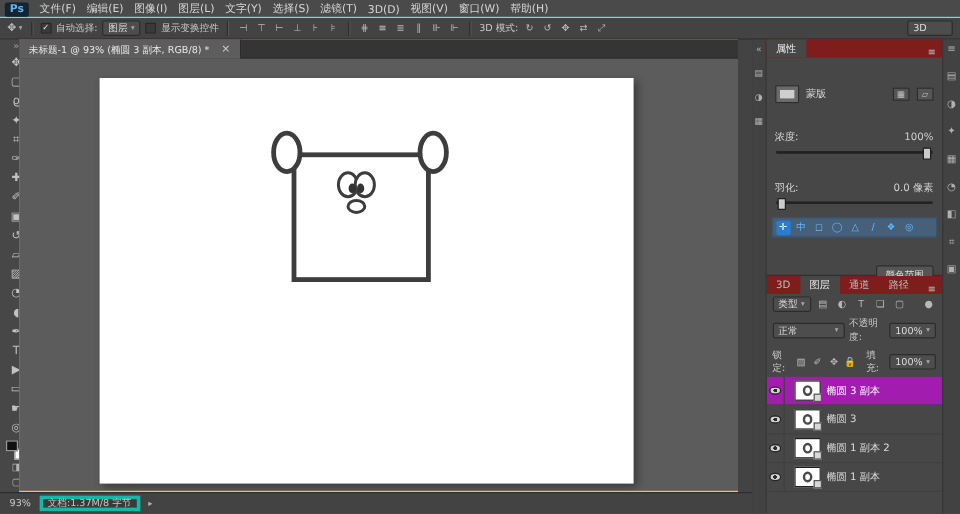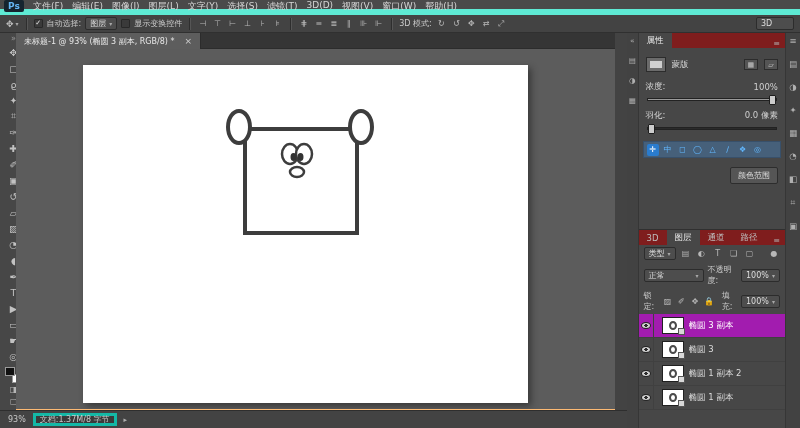--- a/index.html
+++ b/index.html
@@ -1,21 +1,21 @@
 <!DOCTYPE html>
 <html><head>
 <meta charset="utf-8">
 <style>
   html,body{margin:0;padding:0}
   body{width:800px;height:428px;position:relative;overflow:hidden;background:#434343;
        font-family:"DejaVu Sans","Liberation Sans",sans-serif;-webkit-font-smoothing:antialiased;}
   *{box-sizing:border-box}
   
   #menu-bar{position:absolute;left:0;top:0;width:800px;height:15px;background:#4a4a4a;
-            border-bottom:6px solid #5eead4;display:flex;align-items:flex-start;gap:9px;
+            border-bottom:1px solid #5eead4;display:flex;align-items:flex-end;gap:9px;
             padding-left:4px;font-size:9px;color:#d6d6d6;white-space:nowrap}
   .ps-logo{width:20px;height:12px;background:#15242f;color:#64b5f2;font-weight:bold;font-size:9px;
            display:flex;align-items:center;justify-content:center;border-radius:2px;flex:none}
   .mitem{cursor:default}
   
   #options-bar{position:absolute;left:0;top:15px;width:800px;height:18px;background:#434343;
                border-bottom:1px solid #303030;display:flex;align-items:center;gap:4px;
                padding:0 6px;font-size:8px;color:#c9c9c9;white-space:nowrap}
   .sep{width:1px;height:12px;background:#2e2e2e;box-shadow:1px 0 0 #565656;margin:0 3px;flex:none}
   .chk{width:9px;height:9px;background:#3a3a3a;border:1px solid #282828;border-radius:1px;
@@ -59,21 +59,21 @@
   .dock-strip{width:13px;background:#424242;border-right:1px solid #363636;display:flex;
               flex-direction:column;align-items:center;padding-top:3px;gap:11px;font-size:7.5px;color:#b0b0b0}
   .dock-strip.right{width:17px;border-right:none;border-left:1px solid #363636;font-size:8.5px;gap:13px}
   #panels{flex:1;display:flex;flex-direction:column}
   .panel-header{height:15px;background:#7f1d1d;display:flex;align-items:flex-end;font-size:8.5px;color:#bdbdbd;flex:none}
   .ptab{padding:0 8px;height:100%;display:flex;align-items:center}
   .ptab.active{background:#474747;color:#ececec}
   .ph-menu{margin-left:auto;padding-right:5px;font-size:8px;color:#b0b0b0}
   
   #properties-panel{height:197px;background:#474747;border-bottom:1px solid #303030;display:flex;flex-direction:column}
-  .prow{display:flex;align-items:center;padding:0 7px;margin-top:9px;font-size:8.5px;color:#d6d6d6;gap:6px}
+  .prow{display:flex;align-items:center;padding:0 7px;margin-top:23px;font-size:8.5px;color:#d6d6d6;gap:6px}
   .prow.between{justify-content:space-between}
   .mask-thumb{width:20px;height:15px;background:#6b6b6b;border:1px solid #2c2c2c;position:relative;flex:none}
   .mask-thumb::after{content:"";position:absolute;inset:3px;background:#cfcfcf}
   .mini-thumb{width:16px;height:12px;background:#5a5a5a;border:1px solid #2c2c2c;flex:none}
   .mini-ic{width:14px;height:11px;background:#555;border:1px solid #2c2c2c;font-size:7px;color:#c5c5c5;
            display:flex;align-items:center;justify-content:center;flex:none}
   .pval{margin-left:auto;color:#cfcfcf}
   .slider{position:relative;height:3px;background:#2b2b2b;border:1px solid #222;margin:5px 8px 0 8px}
   .slider .fill{position:absolute;left:0;top:0;bottom:0;background:#9b9b9b}
   .slider .knob{position:absolute;top:-4px;width:7px;height:10px;background:#cccccc;border:1px solid #1e1e1e;border-radius:1px}

